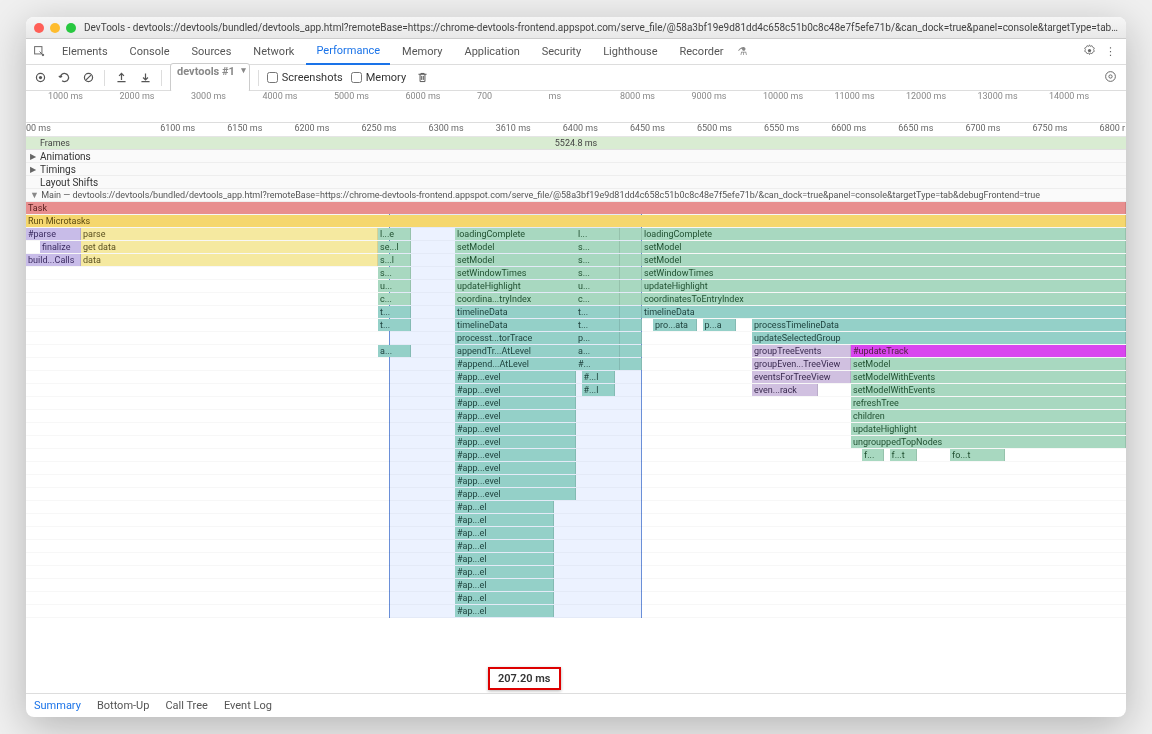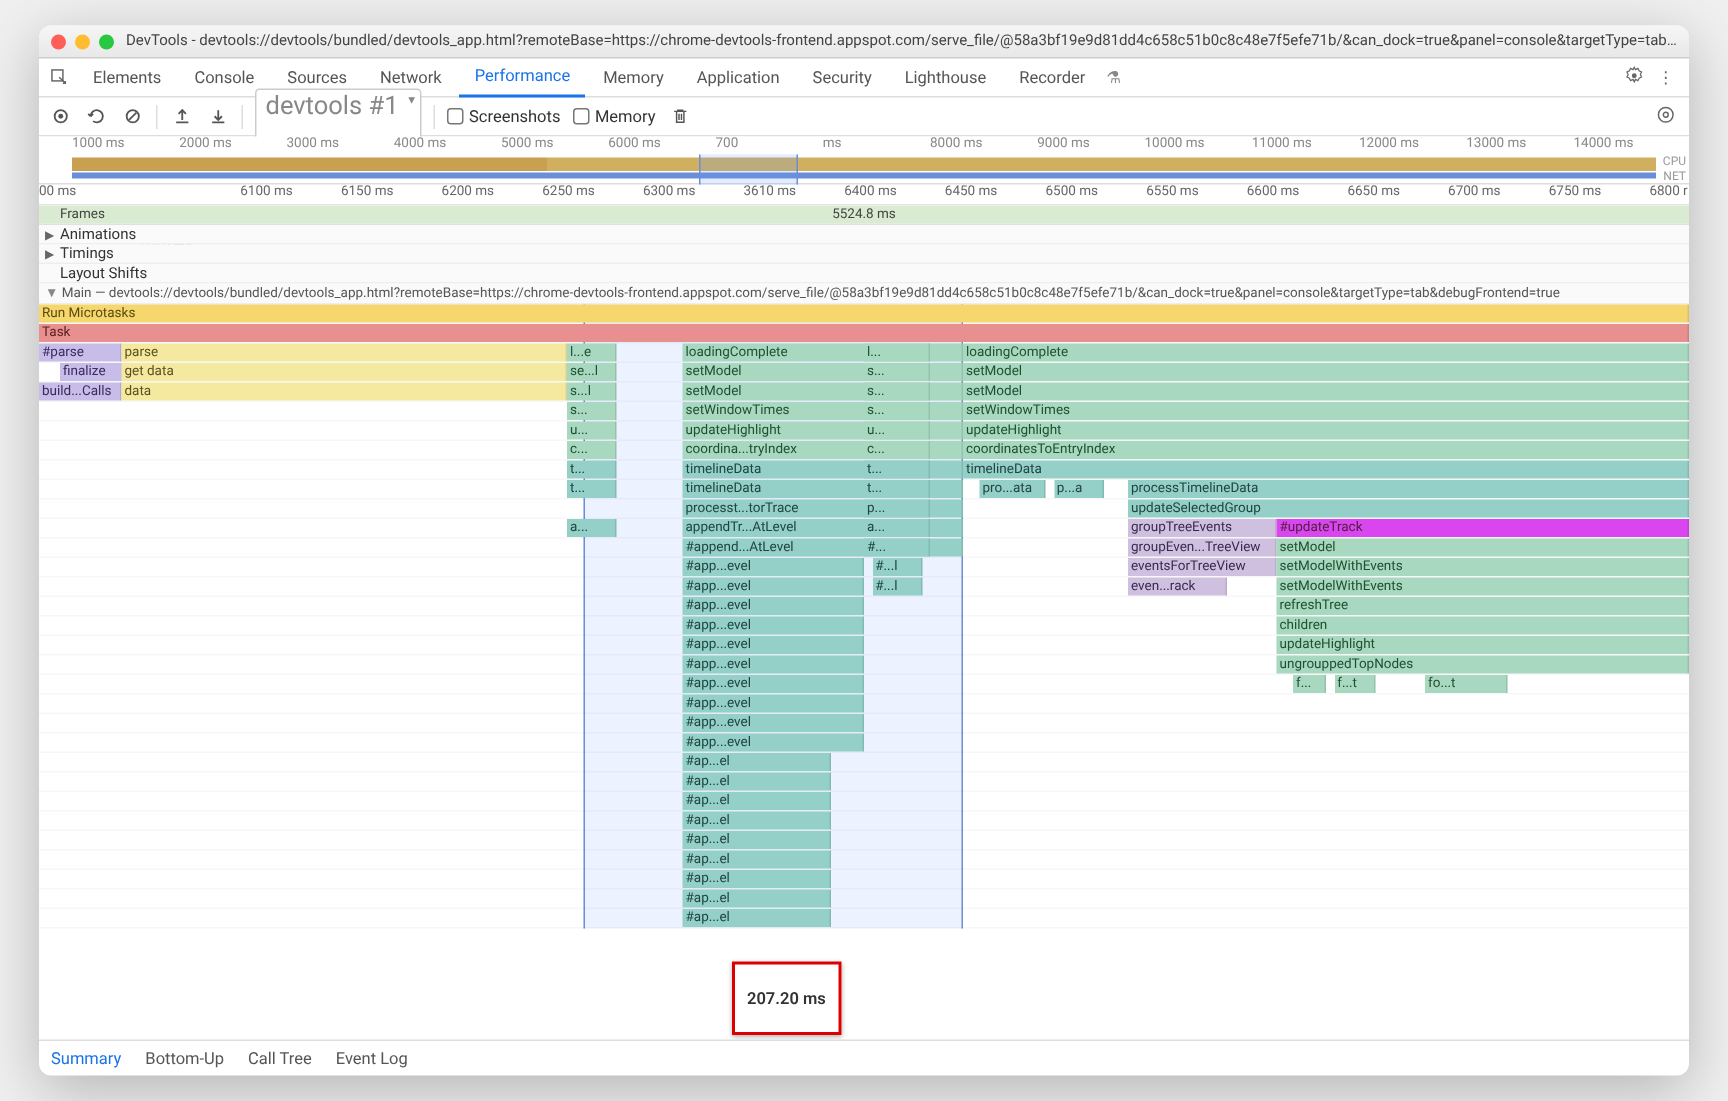--- a/index.html
+++ b/index.html
@@ -10,21 +10,21 @@
 .tl { width:10px; height:10px; border-radius:50%; }
 .tl.r{background:#ff5f57}.tl.y{background:#febc2e}.tl.g{background:#28c840}
 .titletext { font-size:10px; color:#444; white-space:nowrap; overflow:hidden; text-overflow:ellipsis; flex:1; }
 .tabs { display:flex; align-items:center; border-bottom:1px solid #ddd; height:26px; padding:0 6px; gap:2px; }
 .tabs .icon { width:14px; height:14px; display:flex; align-items:center; justify-content:center; color:#666; margin-right:4px; }
 .tab { padding:0 10px; height:26px; display:flex; align-items:center; color:#555; cursor:pointer; font-size:11px; }
 .tab.active { color:#1a73e8; border-bottom:2px solid #1a73e8; }
 .toolbar { height:26px; border-bottom:1px solid #ddd; display:flex; align-items:center; padding:0 6px; gap:8px; }
 .tbtn { width:16px; height:16px; display:flex; align-items:center; justify-content:center; color:#555; cursor:pointer; }
 .sep { width:1px; height:16px; background:#ddd; }
-.select { border:1px solid #ccc; border-radius:3px; padding:1px 14px 14px 6px; font-size:17px; color:#888; background:#fff; position:relative; }
+.select { border:1px solid #ccc; border-radius:3px; padding:1px 14px 14px 6px; font-size:11px; color:#888; background:#fff; position:relative;font-weight:bold; }
 .select::after{content:"▾";position:absolute;right:3px;top:1px;font-size:9px;color:#888}
 .chk { display:flex; align-items:center; gap:4px; font-size:11px; color:#333; }
 .chk input{width:11px;height:11px}
 .spacer{flex:1}
 .gear { width:16px;height:16px;color:#666;cursor:pointer; }
 .overview { height:32px; border-bottom:1px solid #ddd; position:relative; background:#fff; }
 .ov-ruler { height:12px; display:flex; font-size:9px; color:#888; position:relative; }
 .ov-tick { position:absolute; top:0; }
 .ov-body { height:20px; position:relative; }
 .ov-band { position:absolute; height:9px; top:2px; }
@@ -40,21 +40,21 @@
 .fblk { position:absolute; top:0; height:12px; font-size:9px; line-height:12px; padding:0 2px; overflow:hidden; white-space:nowrap; text-overflow:ellipsis; border-right:1px solid rgba(0,0,0,.1); }
 .c-task{background:#e88f8f;color:#5a2020}
 .c-micro{background:#f5d76e;color:#5a4a10}
 .c-purple{background:#c8bce8;color:#3a2a60}
 .c-yellow{background:#f5e9a0;color:#5a5020}
 .c-green{background:#a8d8c0;color:#205030}
 .c-teal{background:#94d0c8;color:#204540}
 .c-lav{background:#d0c0e0;color:#3a2a50}
 .c-pink{background:#d946ef;color:#502040}
 .selection { position:absolute; top:0; bottom:0; background:rgba(100,150,255,.12); border-left:1px solid #6a8fd8; border-right:1px solid #6a8fd8; pointer-events:none; }
-.tooltip { position:absolute; background:#fff; border:2px solid #d00; padding:16px 8px; font-size:11px; font-weight:600; color:#333; box-shadow:0 1px 3px rgba(0,0,0,.3); }
+.tooltip { position:absolute; background:#fff; border:2px solid #d00; padding:3px 8px; font-size:11px; font-weight:600; color:#333; box-shadow:0 1px 3px rgba(0,0,0,.3); }
 .bottom-tabs { height:24px; border-top:1px solid #ddd; display:flex; align-items:center; padding:0 8px; gap:16px; font-size:11px; }
 .btab { color:#555; cursor:pointer; }
 .btab.active { color:#1a73e8; }
 .main-label { font-size:9px; color:#555; padding:1px 4px; background:#fafafa; border-bottom:1px solid #eee; white-space:nowrap; overflow:hidden; }
 .frames-bar { height:13px; background:linear-gradient(90deg,#d9ecd2 0%,#d9ecd2 100%); display:flex; align-items:center; justify-content:center; font-size:9px; color:#444; border-bottom:1px solid #e0e0e0; position:relative; }
 svg{width:13px;height:13px}
 </style>
 </head>
 <body>
 
@@ -148,29 +148,20 @@
         <span class="ov-tick" style="left: 41%;">700</span>
         <span class="ov-tick" style="left: 47.5%;">ms</span>
         <span class="ov-tick" style="left: 54%;">8000 ms</span>
         <span class="ov-tick" style="left: 60.5%;">9000 ms</span>
         <span class="ov-tick" style="left: 67%;">10000 ms</span>
         <span class="ov-tick" style="left: 73.5%;">11000 ms</span>
         <span class="ov-tick" style="left: 80%;">12000 ms</span>
         <span class="ov-tick" style="left: 86.5%;">13000 ms</span>
         <span class="ov-tick" style="left: 93%;">14000 ms</span>
       </div>
-    <div class="ov-body">
-      <div class="ov-band" style="left:2%;width:96%;background:linear-gradient(90deg,#c8a050 0%,#c8a050 30%,#d0b060 30%,#d0b060 100%);"></div>
-      <div class="ov-band" style="top:12px;height:4px;left:2%;width:96%;background:#6a8fd8"></div>
-      <div class="ov-sel" style="left:40%;width:6%;"></div>
-      <div class="ov-labels">
-        <div>CPU</div>
-          <div>NET</div>
-      </div>
-    </div>
   </div>
 
   <div class="ruler2" id="ruler2">
       <span class="r2-tick" style="left: 0%;">00 ms</span>
       <span class="r2-tick" style="left: 6.1%; margin-top: 37px;">6050 ms</span>
       <span class="r2-tick" style="left: 12.2%;">6100 ms</span>
       <span class="r2-tick" style="left: 18.3%;">6150 ms</span>
       <span class="r2-tick" style="left: 24.4%;">6200 ms</span>
       <span class="r2-tick" style="left: 30.5%;">6250 ms</span>
       <span class="r2-tick" style="left: 36.6%;">6300 ms</span>
@@ -200,24 +191,24 @@
         <span>Timings</span>
       </div>
     <div class="track-head">
         <span>Layout Shifts</span>
       </div>
     <div class="main-label"><span style="color:#888">▼ </span><span>Main — devtools://devtools/bundled/devtools_app.html?remoteBase=https://chrome-devtools-frontend.appspot.com/serve_file/@58a3bf19e9d81dd4c658c51b0c8c48e7f5efe71b/&amp;can_dock=true&amp;panel=console&amp;targetType=tab&amp;debugFrontend=true</span></div>
 
     <div class="flame-rows" id="flame-rows">
       <div class="selection" id="selection" style="left: 33%; width: 23%; height: 416px;"></div>
       <div class="frow">
+          <div class="fblk c-task" style="left:0;width:100%">Task</div>
+        </div>
+      <div class="frow">
           <div class="fblk c-micro" style="left:0;width:100%">Run Microtasks</div>
-        </div>
-      <div class="frow">
-          <div class="fblk c-task" style="left:0;width:100%">Task</div>
         </div>
     <div class="frow">
           <div class="fblk c-purple" style="left: 0%; width: 5%;">#parse</div>
           <div class="fblk c-yellow" style="left: 5%; width: 27%;">parse</div>
           <div class="fblk c-green" style="left: 32%; width: 3%;">l...e</div>
           <div class="fblk c-green" style="left: 39%; width: 17%;">loadingComplete</div>
           <div class="fblk c-green" style="left: 50%; width: 4%;">l...</div>
           <div class="fblk c-green" style="left: 56%; width: 44%;">loadingComplete</div>
         </div>
         <div class="frow">

